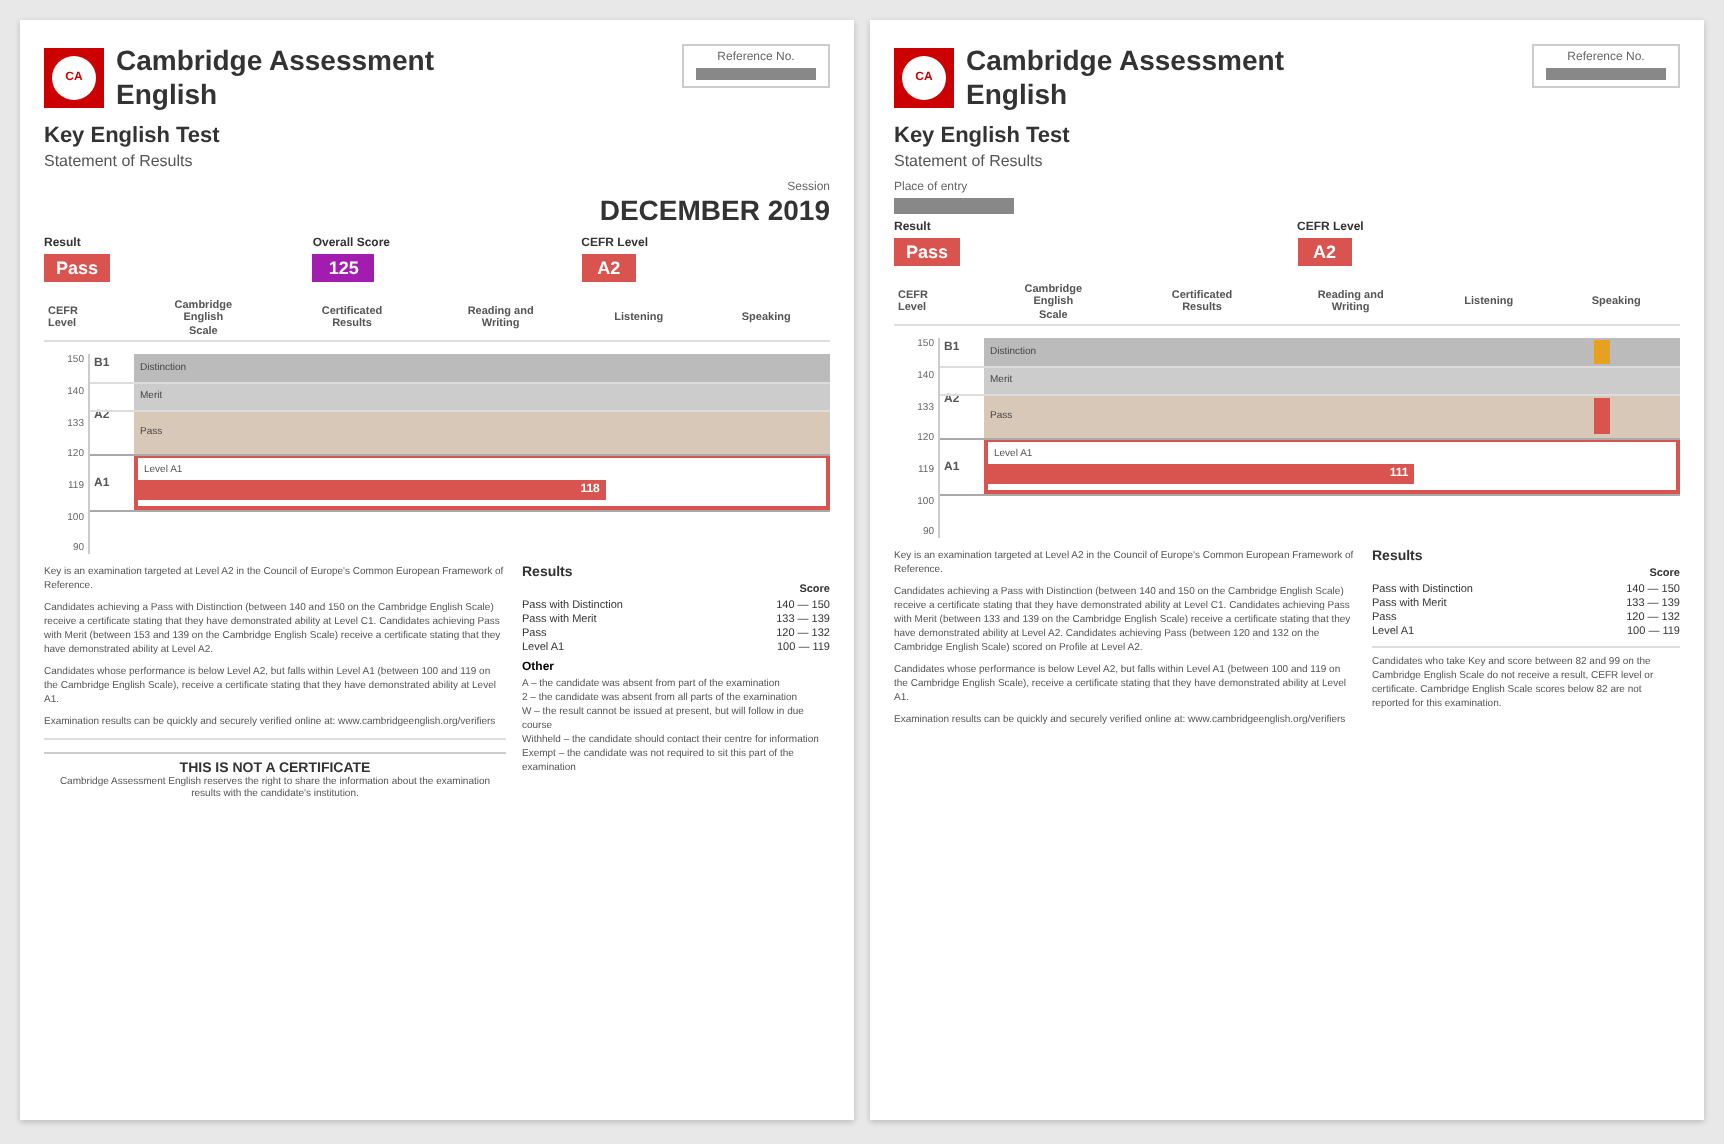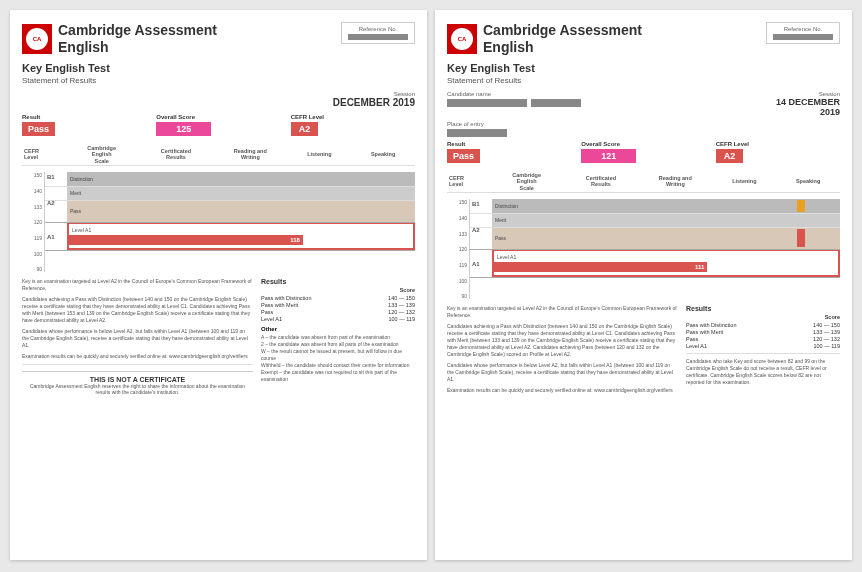--- a/index.html
+++ b/index.html
@@ -94,21 +94,21 @@
       margin-bottom: 6px;
     }
     .session-box {
       text-align: right;
     }
     .session-label {
       font-size: 6px;
       color: #666;
     }
     .session-date {
-      font-size: 10px;
+      font-size: 14px;
       font-weight: bold;
       color: #333;
     }
     .candidate-row {
       display: flex;
       gap: 8px;
       margin-bottom: 4px;
     }
     .candidate-field {
       flex: 1;
@@ -145,23 +145,23 @@
     }
     .result-badge {
       background: #d9534f;
       color: white;
       padding: 2px 6px;
       font-size: 9px;
       font-weight: bold;
       display: inline-block;
     }
     .score-badge {
-      background: #ec4899;
+      background: #a21caf;
       color: white;
-      padding: 2px 20px;
+      padding: 2px 8px;
       font-size: 9px;
       font-weight: bold;
       display: inline-block;
     }
     .cefr-badge {
       background: #d9534f;
       color: white;
       padding: 2px 8px;
       font-size: 9px;
       font-weight: bold;
@@ -409,50 +409,30 @@
       </div>
       <div class="ref-box">
         <div style="font-size:6px;color:#666;">Reference No.</div>
         <div class="ref-redacted"></div>
       </div>
     </div>
 
     <div class="section-title">Key English Test</div>
     <div class="sub-title">Statement of Results</div>
 
-    <div class="candidate-row">
-      <div class="candidate-field">
-        <div class="field-label">Candidate name</div>
-        <div style="display:flex;gap:4px;">
-          <div class="field-redacted"></div>
-          <div class="field-redacted-small"></div>
-        </div>
-      </div>
-      <div style="text-align:right;">
-        <div class="session-label">Session</div>
-        <div class="session-date" style="font-size:9px;">
-          <div>14 DECEMBER</div>
-          <div>2019</div>
-        </div>
-      </div>
-    </div>
 
     <div class="candidate-field" style="margin-bottom:4px;">
       <div class="field-label">Place of entry</div>
       <div class="place-redacted"></div>
     </div>
 
     <div class="result-row">
       <div class="result-box">
         <div class="result-label">Result</div>
         <span class="result-badge">Pass</span>
-      </div>
-      <div class="result-box">
-        <div class="result-label">Overall Score</div>
-        <span class="score-badge">121</span>
       </div>
       <div class="result-box">
         <div class="result-label">CEFR Level</div>
         <span class="cefr-badge">A2</span>
       </div>
     </div>
 
     <table class="score-table">
       <thead>
         <tr>

